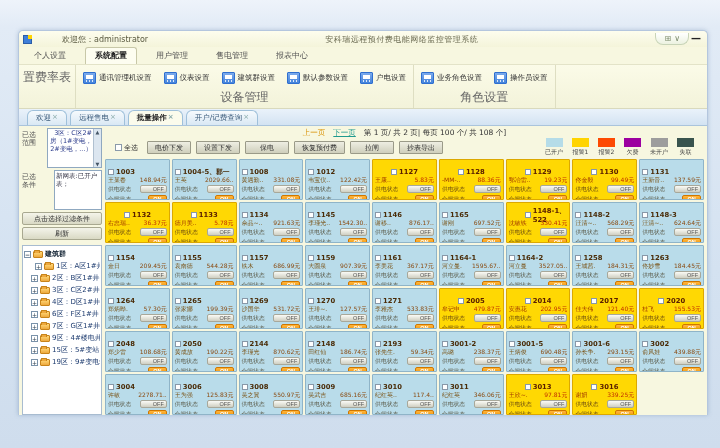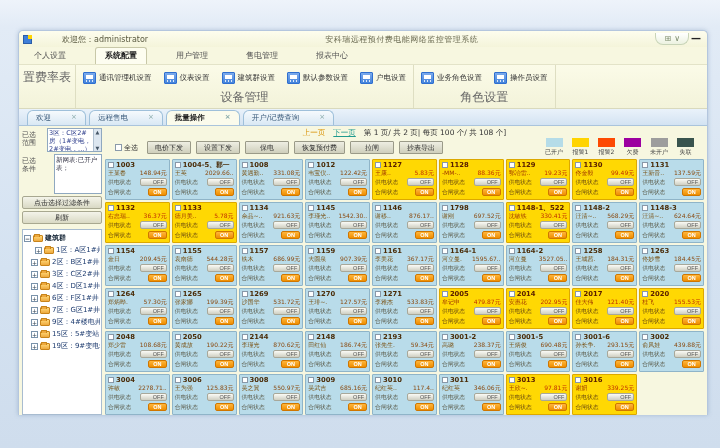--- a/index.html
+++ b/index.html
@@ -19,54 +19,54 @@
   .appicon { width:9px; height:9px; margin-right:3px; background:#3f7fd8; border:1px solid #2a5da8; position:relative; }
   .appicon::after { content:""; position:absolute; right:-1px; top:-1px; width:4px; height:4px; background:#ffd400; }
   .welcome { color:#5a5a40; }
   .title-center { flex:1; text-align:center; color:#6a6a50; font-size:8px; letter-spacing:.5px; }
   .win-ctrls { display:flex; align-items:center; gap:3px; background:linear-gradient(#fff,#ecf2e0);
                border:1px solid #c8d4b8; border-top:none; border-radius:0 0 8px 8px; padding:0 8px; height:12px;
                font-size:8px; color:#7a8a6a; margin-right:14px; }
   .minimize { color:#222; font-weight:bold; font-size:10px; position:absolute; right:6px; top:2px; }
 
   
-  .menurow { height:18px; display:flex; align-items:flex-end; padding:0 6px; gap:20px;
+  .menurow { height:18px; display:flex; align-items:flex-end; padding:0 6px; gap:10px;
              background:#f7f7e0; border-bottom:1px solid #e3e3c8; }
   .menu-item { font-size:8px; color:#555; padding:2px 9px 3px; cursor:default; }
   .menu-item.active { background:#fdfdf0; border:1px solid #c8c8a8; border-bottom:none;
                       border-radius:3px 3px 0 0; font-weight:bold; color:#222; }
 
   
   .ribbon { height:44px; display:flex; background:linear-gradient(#fbfbe8,#f3f3da); border-bottom:1px solid #d9d9bd; }
   .rgroup { display:flex; flex-direction:column; border-right:1px solid #dedec2; padding:3px 4px 1px; }
   .rbuttons { flex:1; display:flex; align-items:center; gap:6px; }
   .rbtn { display:flex; align-items:center; gap:3px; font-size:7.5px; color:#333; padding:2px 3px; border-radius:2px; }
   .ricon { width:13px; height:12px; border:1px solid #2f6fd0; background:linear-gradient(#7cabec,#4584dc); position:relative; border-radius:1px; }
   .ricon::before { content:""; position:absolute; left:2px; top:2px; right:2px; height:4px; background:#fff; }
   .ricon::after { content:""; position:absolute; left:2px; bottom:1px; right:2px; height:2px;
                   background:repeating-linear-gradient(90deg,#dce8fa 0 1px,transparent 1px 3px); }
   .rcaption { text-align:center; font-size:12px; color:#666; padding:1px 0; }
 
   
   .tabstrip { height:17px; display:flex; align-items:flex-end; gap:3px; padding:0 8px;
               background:linear-gradient(#eaf2fa,#d3e3f2); border-bottom:1px solid #aac4dc; }
-  .doc-tab { display:flex; align-items:flex-start; gap:20px; font-size:7.5px; color:#3a5a7a;
+  .doc-tab { display:flex; align-items:flex-start; gap:1px; font-size:7.5px; color:#3a5a7a;
              background:linear-gradient(#f6fafd,#d9e8f4); border:1px solid #9fc0da; border-bottom:none;
              border-radius:6px 6px 0 0; padding:2px 8px 2px; }
   .doc-tab.active { background:#fbfbec; font-weight:bold; color:#222; }
   .tab-close { font-size:7px; color:#8aa; }
 
   
   .content { display:flex; padding:2px 3px 0; height:calc(100% - 95px); }
 
   
   .sidebar { width:80px; font-size:7px; color:#444; display:flex; flex-direction:column; gap:2px; }
   .side-row { display:flex; gap:9px; }
   .side-label { width:16px; line-height:1.15; color:#555; padding-top:3px; }
-  .listbox { flex:1; height:24px; background:#fff; border:1px solid #8fa8c0; display:flex; overflow:hidden; }
+  .listbox { flex:1; height:40px; background:#fff; border:1px solid #8fa8c0; display:flex; overflow:hidden;text-align:right; }
   .listbox .txt { flex:1; color:#2a3a8a; font-size:6.5px; line-height:1.2; padding:1px; overflow:hidden; }
   .vscroll { width:8px; background:#dce6f0; border-left:1px solid #b0c0d0; display:flex; flex-direction:column; justify-content:space-between; align-items:center; font-size:5px; color:#456; }
   .condbox { flex:1; height:40px; background:#fff; border:1px solid #8fa8c0; color:#334; font-size:6.5px; line-height:1.25; padding:1px;margin-left:7px; }
   .side-btn { width:100%; height:13px; font-size:7px; color:#333; background:linear-gradient(#f4f4ea,#d9d9c4);
               border:1px solid #a8a890; border-radius:2px; }
   .treebox { flex:1; margin-top:3px; background:#fff; border:1px solid #a8bcd0; padding:2px 1px; overflow:hidden; }
   .tree-item { display:flex; align-items:center; gap:2px; height:12px; white-space:nowrap; overflow:hidden; color:#1c3a6e; }
   .tree-item.root { font-weight:bold; color:#123; }
   .expander { width:7px; height:7px; border:1px solid #7a92aa; background:#fff; font-size:6px; line-height:5px; text-align:center; color:#345; flex:none; }
   .folder { width:10px; height:7px; background:linear-gradient(#ffd878,#eeA93e); border:1px solid #c8841a; border-radius:1px; position:relative; flex:none; }
@@ -85,25 +85,25 @@
   .cbx { width:7px; height:7px; background:#fff; border:1px solid #8a9aaa; display:inline-block; }
   .tool-btn { min-width:44px; height:13px; font-size:7px; color:#333; background:linear-gradient(#eeeee2,#cfcfbc);
               border:1px solid #9a9a88; border-radius:1px; padding:0 7px; }
   .legend { margin-left:auto; display:flex; gap:9px; padding-right:10px; }
   .lg-item { display:flex; flex-direction:column; align-items:center; gap:1px; }
   .lg-swatch { width:17px; height:9px; }
   .lg-label { font-size:6px; color:#444; }
 
   
   .grid { flex:1; display:grid; grid-template-columns:repeat(9,1fr); gap:2px; margin-top:2px; align-content:start; }
-  .card { border:1px solid #8fb4c8; border-radius:1px; padding:1px 2px 2px; height:41px; overflow:hidden; }
+  .card { border:1px solid #8fb4c8; border-radius:1px; padding:8px 2px 2px; height:41px; overflow:hidden; }
   .card.open  { background:#b9dcea; border-color:#8fb4c8; }
   .card.alarm1{ background:#ffd803; border-color:#dca800; }
   .card-head { display:flex; align-items:center; gap:2px; font-size:6.8px; font-weight:bold; color:#4a2c08; height:8px; }
-  .card.alarm1 .card-head { color:#5a2000; }
+  .card.alarm1 .card-head { color:#5a2000;margin-left:16px; }
   .card-cbx { width:6px; height:6px; background:#fff; border:1px solid #8898a8; flex:none; }
   .card-owner { display:flex; justify-content:space-between; font-size:6px; color:#7a5418; height:8px; line-height:8px; overflow:hidden; white-space:nowrap; }
   .card.alarm1 .card-owner { color:#a03800; }
   .owner-name { overflow:hidden; max-width:30px; }
   .owner-val { color:#8a4a10; }
   .card.alarm1 .owner-val { color:#c03000; }
   .st-row { display:flex; justify-content:space-between; align-items:center; height:10px; font-size:5.8px; color:#5a5a48; }
   .card.alarm1 .st-row { color:#6a4a10; }
   .btn-off { width:27px; height:8px; font-size:5.5px; line-height:7px; text-align:right; padding-right:2px; color:#555;
              background:linear-gradient(#fbfbf6,#cfcfc2); border:1px solid #a8a89a; border-radius:2px; }
@@ -564,21 +564,21 @@
                 <button class="btn-off">OFF</button>
               </div>
               <div class="st-row">
                 <span>合闸状态</span>
                 <button class="btn-on">ON</button>
               </div>
             </div>
             <div class="card open">
               <div class="card-head">
                 <span class="card-cbx"></span>
-                <span>1798</span>
+                <span>1165</span>
               </div>
               <div class="card-owner">
                 <span class="owner-name">谢刚</span>
                 <span class="owner-val">697.52元</span>
               </div>
               <div class="st-row">
                 <span>供电状态</span>
                 <button class="btn-off">OFF</button>
               </div>
               <div class="st-row">

